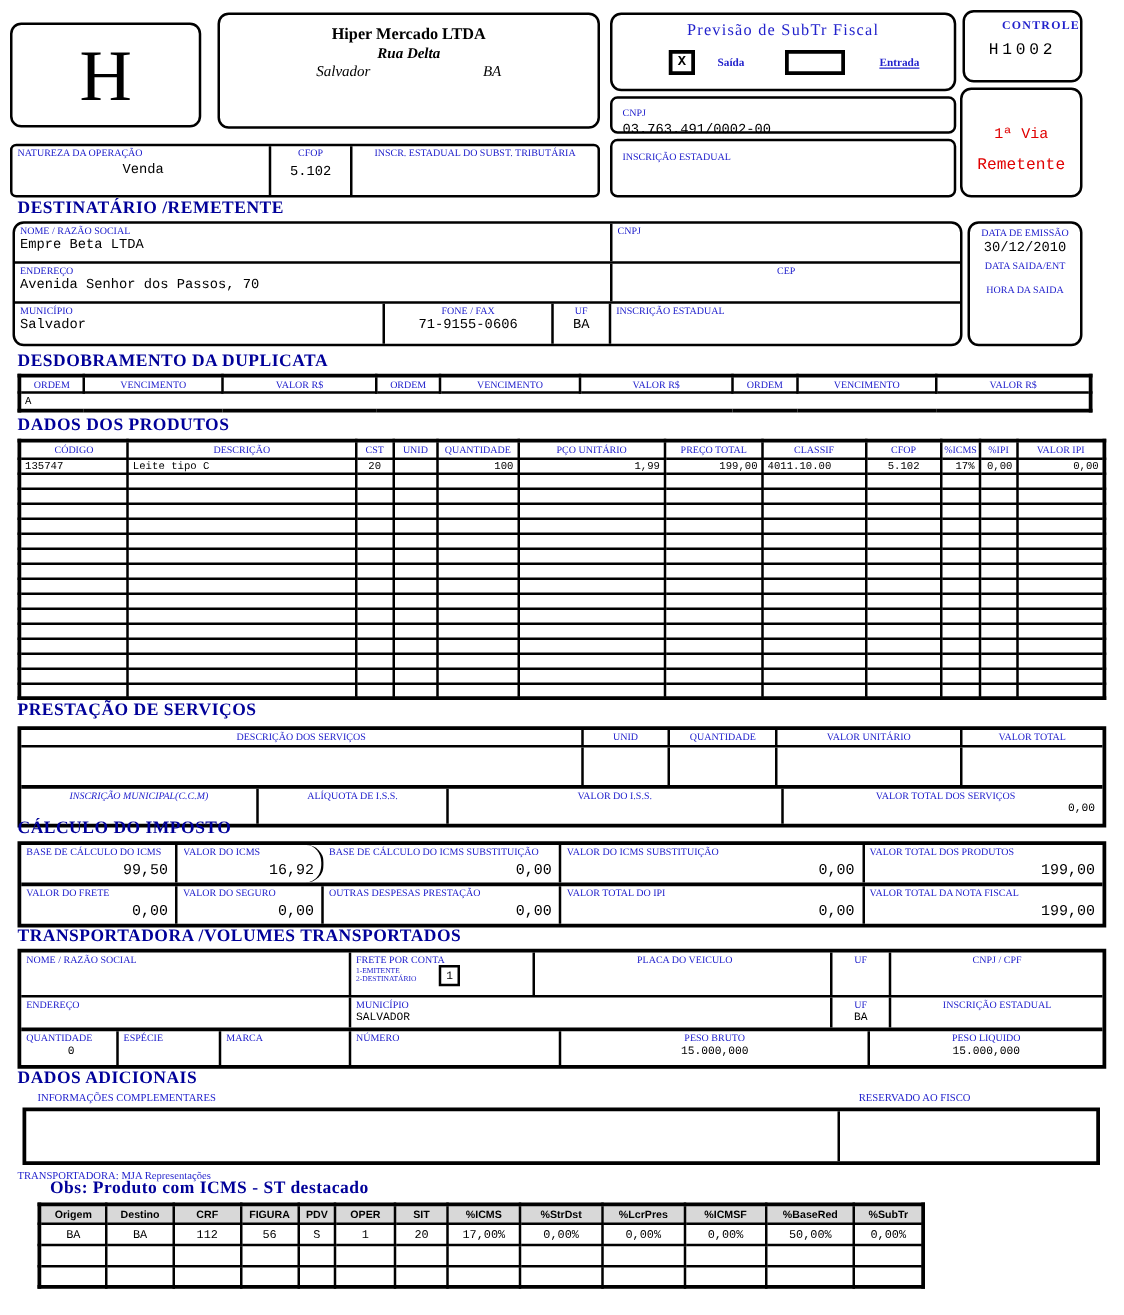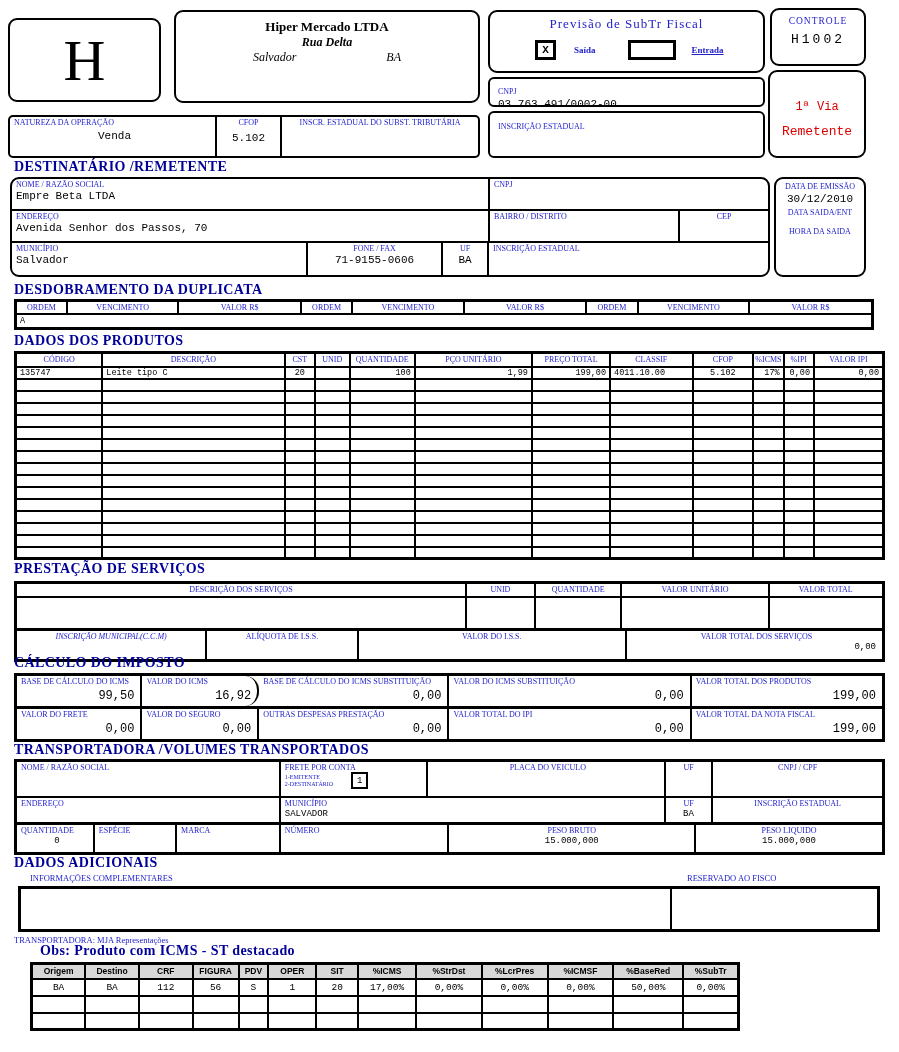--- a/index.html
+++ b/index.html
@@ -20,21 +20,21 @@
   .company-name { font-weight:bold; font-size:13px; }
   .company-addr { font-weight:bold; font-style:italic; font-size:12px; }
   .company-city { font-style:italic; font-size:12px; display:flex; justify-content:center; gap:90px; }
 
   .prev-title { color:#2222cc; font-size:13px; letter-spacing:1px; text-align:center; padding-top:4px; }
   .cb { display:inline-block; width:21px; height:20px; border:3px solid #000; text-align:center;
         font-family:"Liberation Mono", monospace; font-size:11px; font-weight:bold; line-height:15px; vertical-align:middle; }
   .cb.wide { width:48px; }
   .cb-lbl { color:#2222cc; font-size:9px; font-weight:bold; vertical-align:middle; }
 
-  .blue-cap { color:#2222cc; font-weight:normal; font-size:9.5px; letter-spacing:1px; }
+  .blue-cap { color:#2222cc; font-weight:bold; font-size:9.5px; letter-spacing:1px;text-align:right; }
   .red { color:#e00000; }
 
   
   .cellrow { display:flex; width:100%; }
   .fcell { border-right:2px solid #000; position:relative; overflow:hidden; }
   .fcell:last-child { border-right:none; }
   .fcell .lbl { display:block; padding:1px 0 0 4px; }
   .fcell .val { display:block; padding:1px 0 0 4px; }
   .v-center { text-align:center; }
   .v-right  { text-align:right; padding-right:6px !important; }
@@ -70,21 +70,21 @@
       <span>BA</span>
     </div>
   </div>
 
   <div class="abs rbox" style="left:488px;top:10px;width:277px;height:63px;">
     <div class="prev-title">Previsão de SubTr Fiscal</div>
     <div style="margin-top:8px;padding-left:45px;">
       <span class="cb">X</span>
       <span class="cb-lbl" style="margin:0 28px 0 14px;">Saída</span>
       <span class="cb wide"></span>
-      <span class="cb-lbl" style="margin-left:12px;text-decoration:underline;">Entrada</span>
+      <span class="cb-lbl" style="margin-left:24px;text-decoration:underline;">Entrada</span>
     </div>
   </div>
 
   <div class="abs rbox" style="left:770px;top:8px;width:96px;height:58px;text-align:center;padding-top:6px;">
     <div class="blue-cap">CONTROLE</div>
     <div class="val" style="font-size:13px;letter-spacing:3px;margin-top:6px;">H1002</div>
   </div>
 
   <div class="abs rbox" style="left:488px;top:77px;width:277px;height:30px;border-radius:6px;padding:1px 0 0 8px;">
     <span class="lbl">CNPJ</span>
@@ -126,24 +126,20 @@
       </div>
       <div class="fcell" style="flex:1;">
         <span class="lbl">CNPJ</span>
         <span class="val"></span>
       </div>
     </div>
     <div class="cellrow" style="height:32px;border-bottom:2px solid #000;">
       <div class="fcell" style="width:478px;">
         <span class="lbl">ENDEREÇO</span>
         <span class="val">Avenida Senhor dos Passos, 70</span>
-      </div>
-      <div class="fcell" style="width:190px;">
-        <span class="lbl">BAIRRO / DISTRITO</span>
-        <span class="val"></span>
       </div>
       <div class="fcell" style="flex:1;text-align:center;">
         <span class="lbl" style="padding-left:0;">CEP</span>
         <span class="val"></span>
       </div>
     </div>
     <div class="cellrow" style="height:32px;">
       <div class="fcell" style="width:296px;">
         <span class="lbl">MUNICÍPIO</span>
         <span class="val">Salvador</span>

